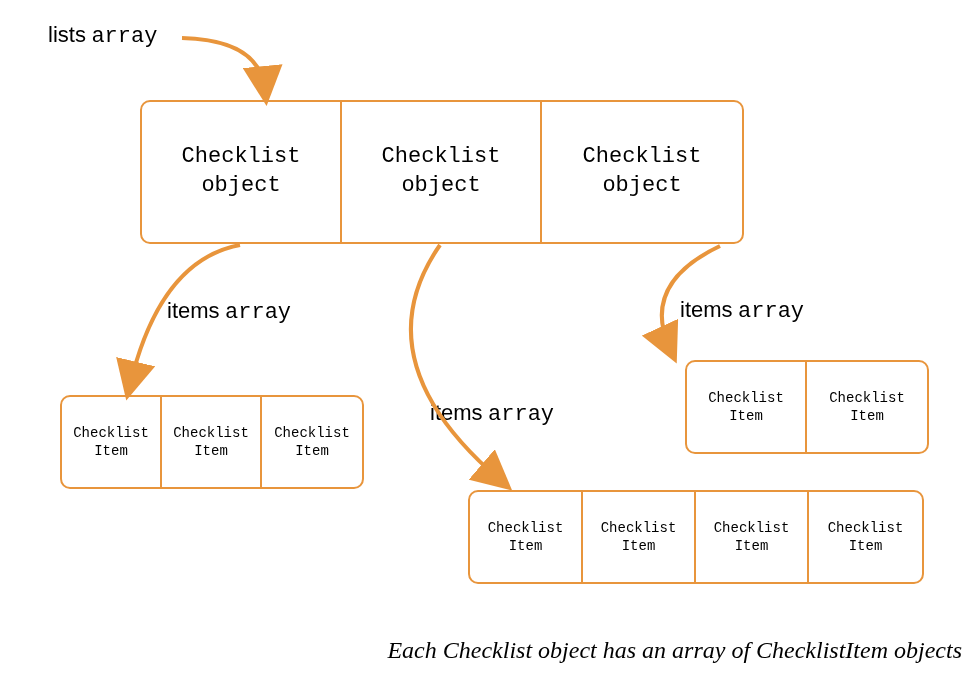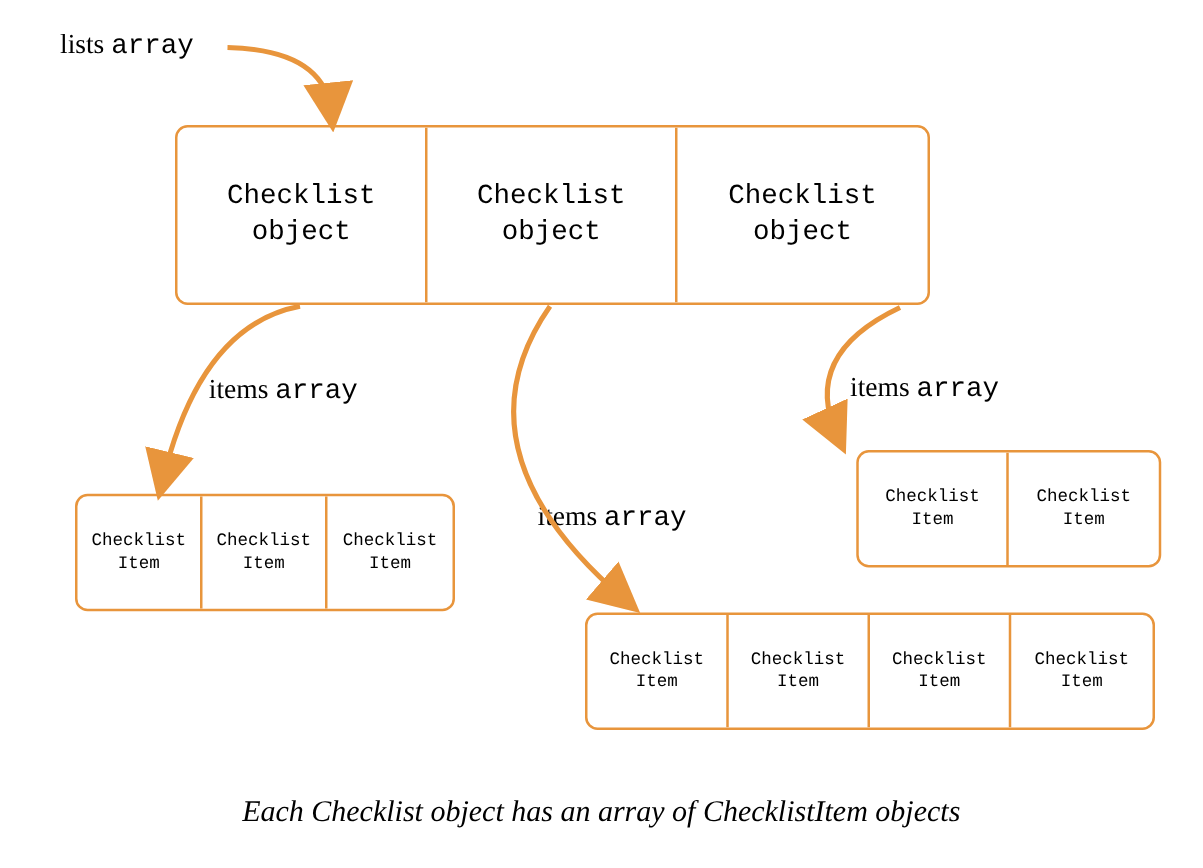--- a/index.html
+++ b/index.html
@@ -3,21 +3,21 @@
   <meta charset="utf-8">
   <style>
     * { box-sizing: border-box; margin: 0; padding: 0; }
     body {
       width: 962px;
       height: 694px;
       position: relative;
       font-family: Georgia, 'Times New Roman', serif;
       background: white;
     }
-    .mono { font-family: Liberation Serif, serif; }
+    .mono { font-family: Liberation Sans, sans-serif; }
     .sans { font-family: Liberation Mono, monospace; }
     
     
     .lists-array {
       position: absolute;
       top: 100px;
       left: 140px;
       display: flex;
       border: 2px solid #E8953C;
       border-radius: 10px;
@@ -69,21 +69,21 @@
     .label-items1 { top: 298px; left: 167px; }
     .label-items2 { top: 400px; left: 430px; }
     .label-items3 { top: 297px; left: 680px; }
     
     
     .caption {
       position: absolute;
       bottom: 30px;
       left: 0;
       width: 100%;
-      text-align: center;
+      text-align: right;
       font-style: italic;
       font-size: 24px;
       font-family: Georgia, 'Times New Roman', serif;
     }
     
     
     svg.arrow {
       position: absolute;
       overflow: visible;
       pointer-events: none;

